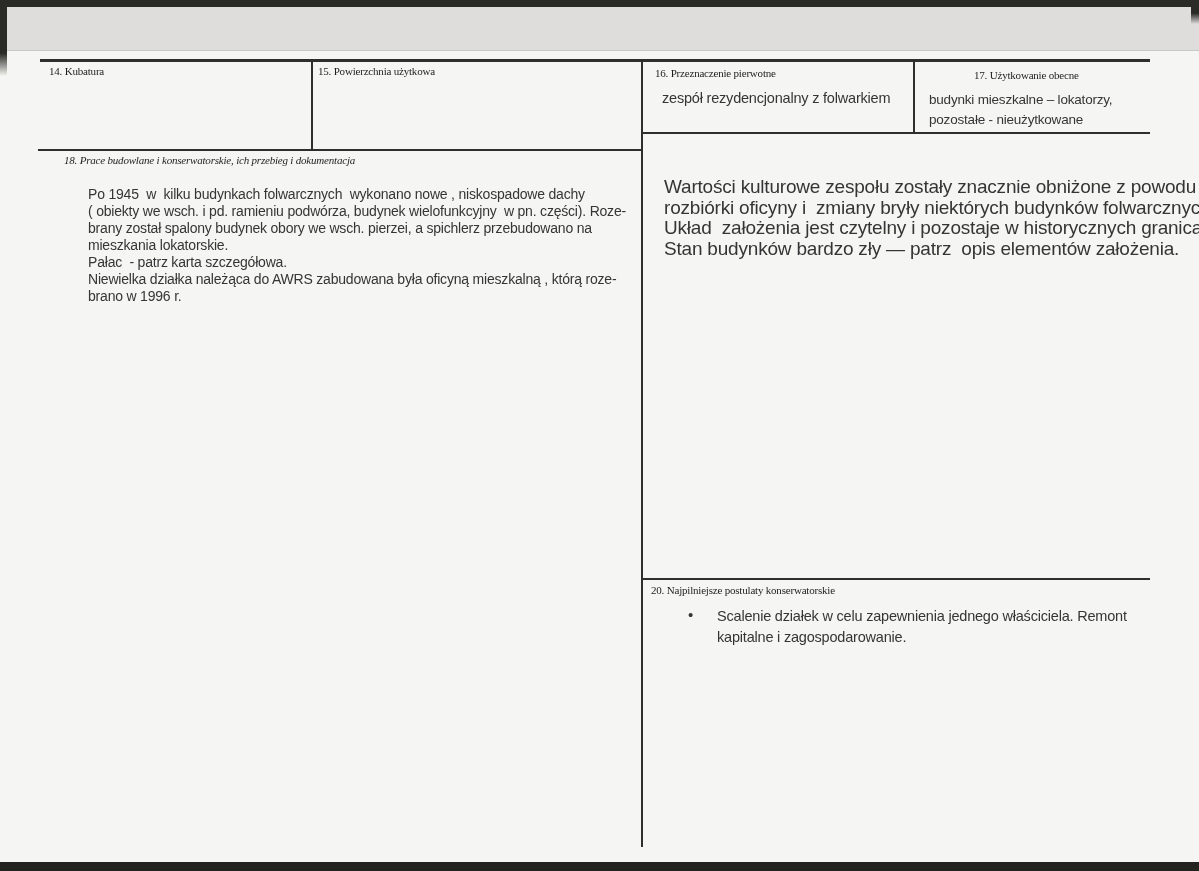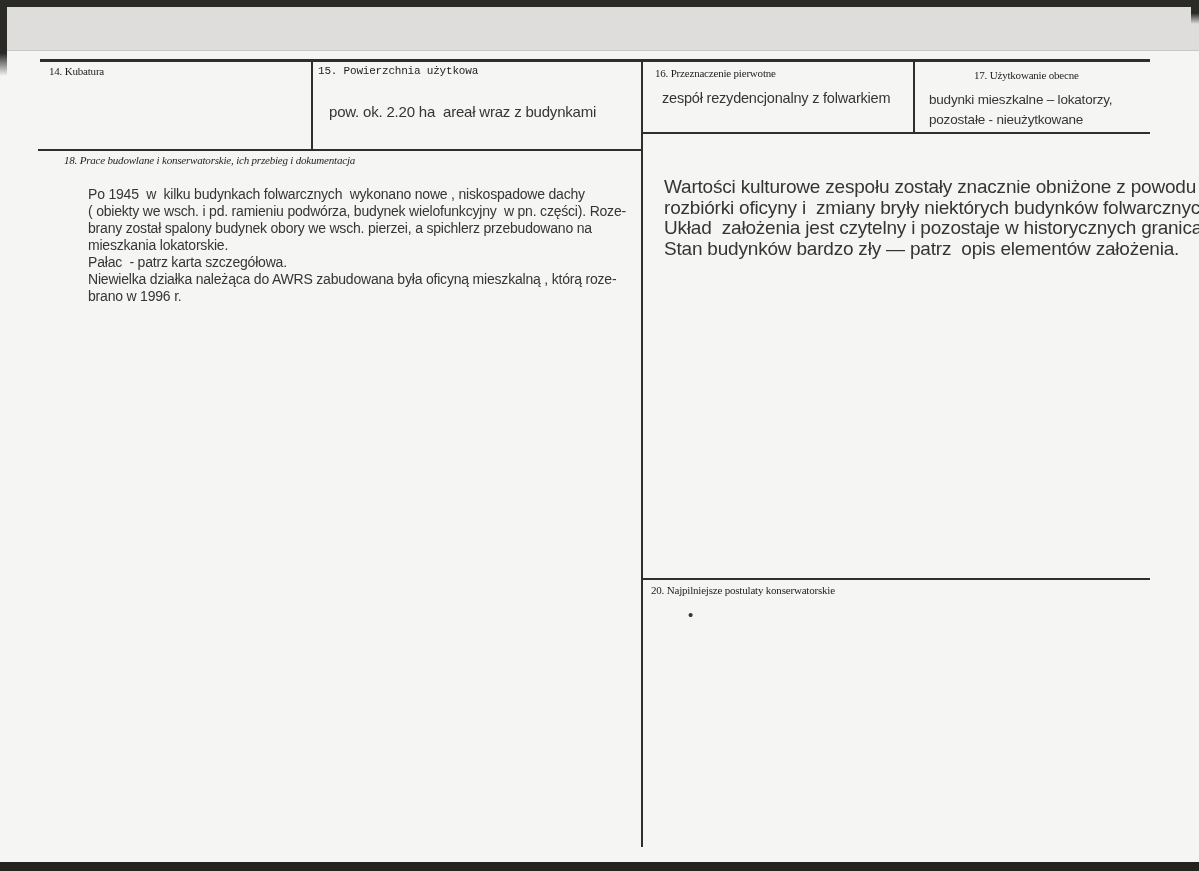--- a/index.html
+++ b/index.html
@@ -93,22 +93,21 @@
   <div class="line rule-top"></div>
   <div class="line div-14-15"></div>
   <div class="line rule-row1"></div>
   <div class="line div-center"></div>
   <div class="line div-16-17"></div>
   <div class="line rule-row16"></div>
   <div class="line rule-above-20"></div>
 
   <div class="label" style="left:49px; top:65px;">14. Kubatura</div>
 
-  <div class="label" style="left:318px; top:65px;font-family:Liberation Mono, monospace;">15. Powierzchnia użytkowa</div>
-  <div class="value v15">pow. ok. 2.20 ha  areał wraz z budynkami</div>
+  <div class="label" style="left:318px; top:65px;">15. Powierzchnia użytkowa</div>
 
   <div class="label" style="left:655px; top:67px;">16. Przeznaczenie pierwotne</div>
   <div class="value v16">zespół rezydencjonalny z folwarkiem</div>
 
   <div class="label" style="left:974px; top:69px;">17. Użytkowanie obecne</div>
   <div class="value v17">budynki mieszkalne – lokatorzy,
 pozostałe - nieużytkowane</div>
 
   <div class="label" style="left:64px; top:154px;font-style:italic;">18. Prace budowlane i konserwatorskie, ich przebieg i dokumentacja</div>
   <div class="value v18">Po 1945  w  kilku budynkach folwarcznych  wykonano nowe , niskospadowe dachy
@@ -119,14 +118,16 @@
 Niewielka działka należąca do AWRS zabudowana była oficyną mieszkalną , którą roze-
 brano w 1996 r.</div>
 
   <div class="value v19">Wartości kulturowe zespołu zostały znacznie obniżone z powodu
 rozbiórki oficyny i  zmiany bryły niektórych budynków folwarcznych.
 Układ  założenia jest czytelny i pozostaje w historycznych granicach.
 Stan budynków bardzo zły — patrz  opis elementów założenia.</div>
 
   <div class="label" style="left:651px; top:584px;">20. Najpilniejsze postulaty konserwatorskie</div>
   <div class="bullet">•</div>
+  <div class="value v20">Scalenie działek w celu zapewnienia jednego właściciela. Remont
+kapitalne i zagospodarowanie.</div>
 
 </div>
 
 </body></html>

